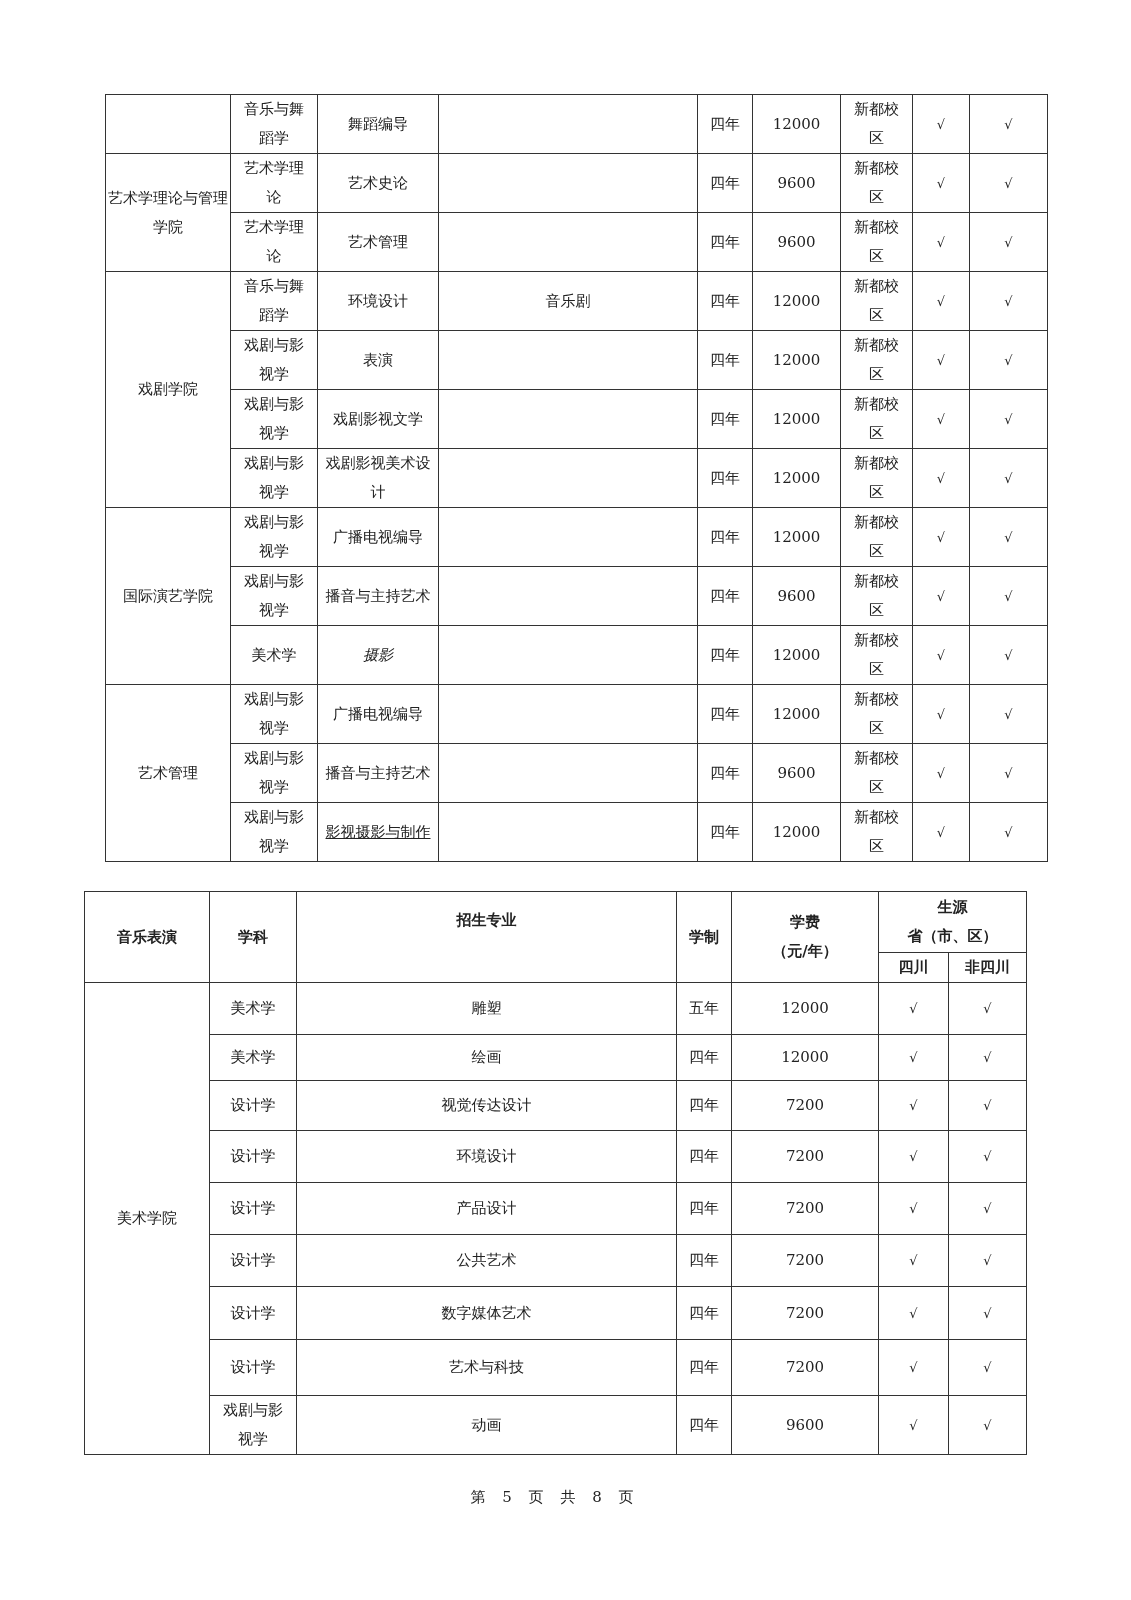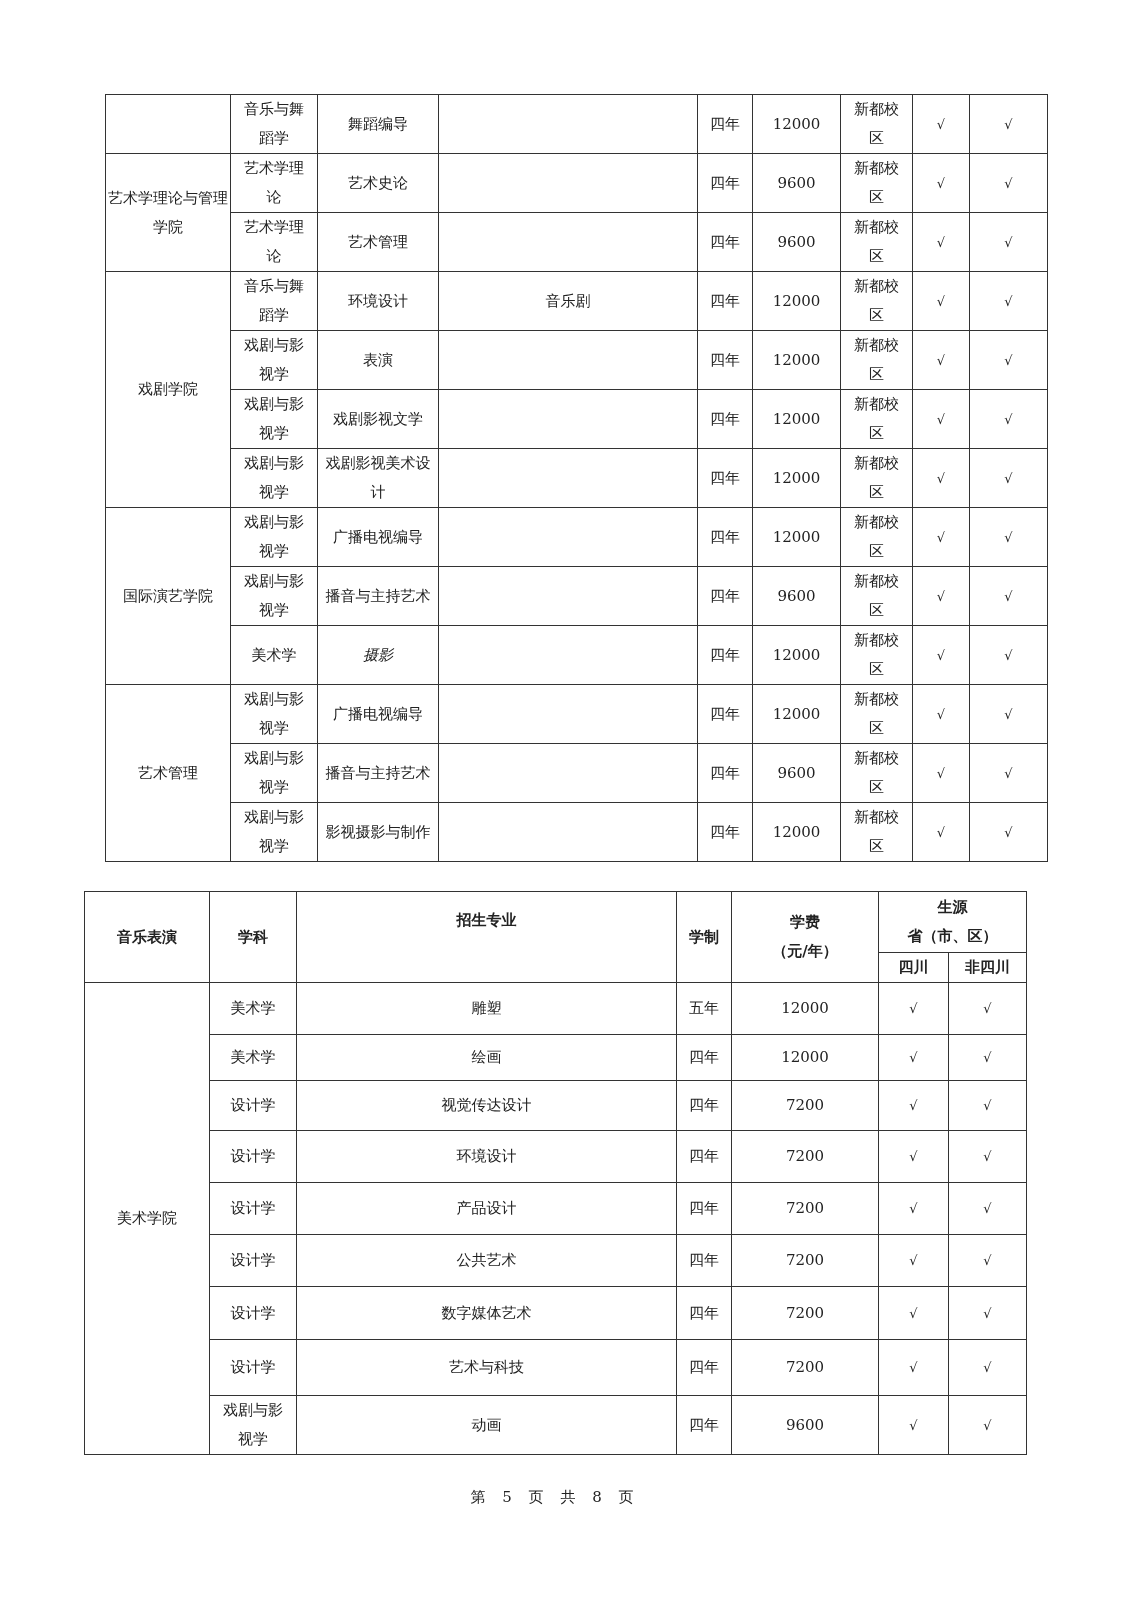--- a/index.html
+++ b/index.html
@@ -149,21 +149,21 @@
         <td style="padding: 0px 6px;">播音与主持艺术</td>
         <td></td>
         <td>四年</td>
         <td>9600</td>
         <td style="padding: 0px 10px;">新都校区</td>
         <td class="ck">√</td>
         <td class="ck">√</td>
       </tr>
       <tr>
         <td style="padding: 0px 10px;">戏剧与影视学</td>
-        <td style="padding: 0px 6px;">影视摄影与制作</td>
+        <td style="padding: 0px 6px; text-decoration: underline;">影视摄影与制作</td>
         <td></td>
         <td>四年</td>
         <td>12000</td>
         <td style="padding: 0px 10px;">新都校区</td>
         <td class="ck">√</td>
         <td class="ck">√</td>
       </tr>
     </tbody>
 </table>
 

